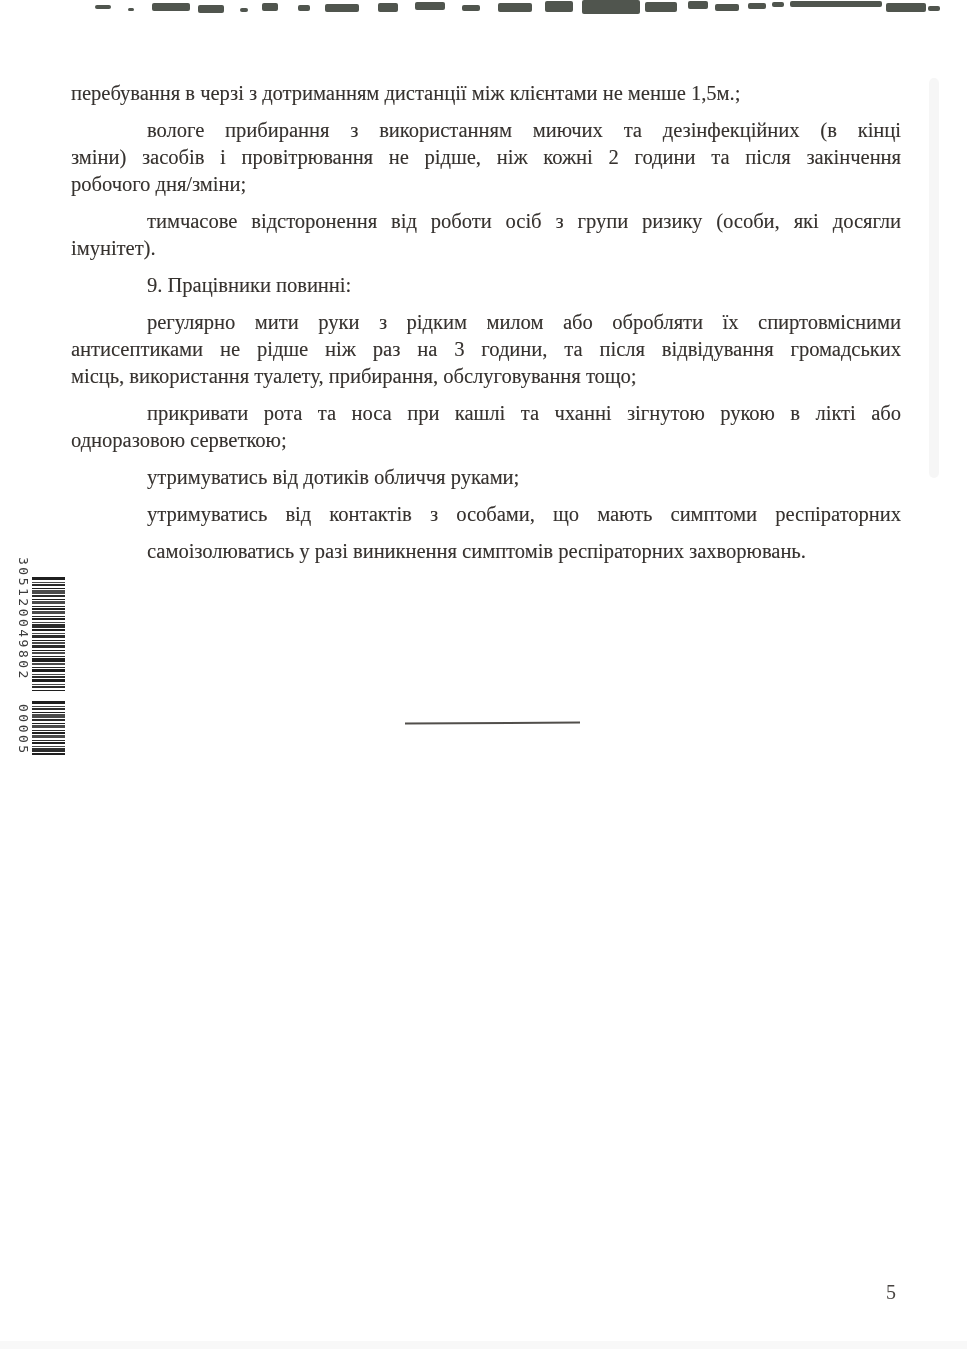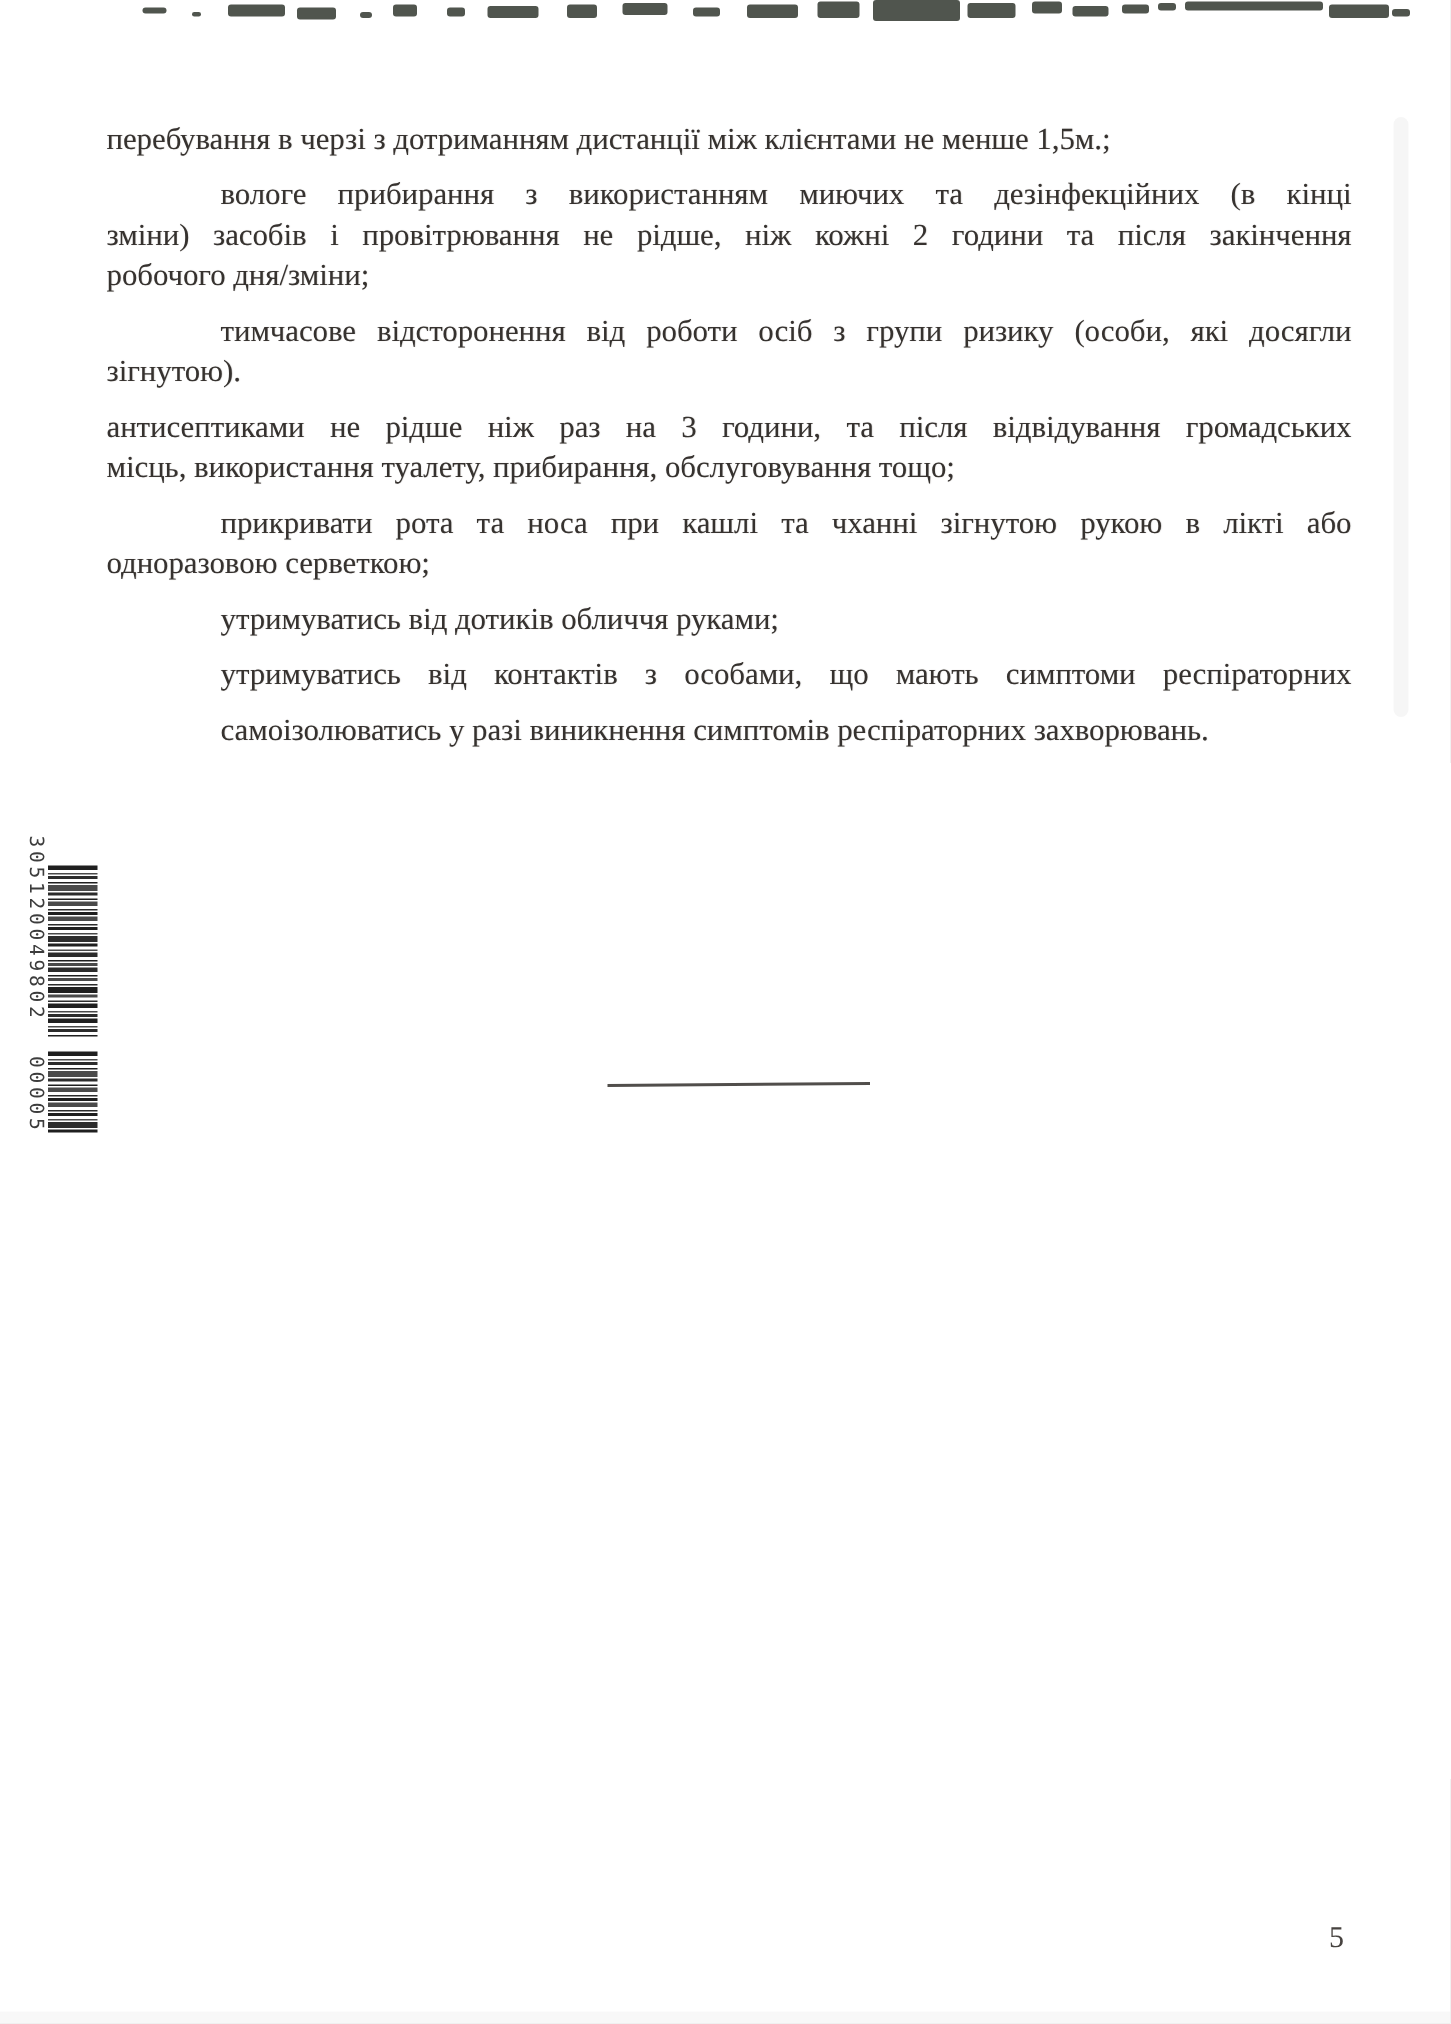--- a/index.html
+++ b/index.html
@@ -83,23 +83,27 @@
       <div class="para">
         <div class="line last">перебування в черзі з дотриманням дистанції між клієнтами не менше 1,5м.;</div>
       </div>
       <div class="para">
         <div class="line j indent">вологе прибирання з використанням миючих та дезінфекційних (в кінці</div>
         <div class="line j">зміни) засобів і провітрювання не рідше, ніж кожні 2 години та після закінчення</div>
         <div class="line last">робочого дня/зміни;</div>
       </div>
       <div class="para">
         <div class="line j indent">тимчасове відсторонення від роботи осіб з групи ризику (особи, які досягли</div>
-        <div class="line last">зігнутою).</div>
+        <div class="line last">імунітет).</div>
       </div>
       <div class="para">
+        <div class="line last indent">9. Працівники повинні:</div>
+      </div>
+      <div class="para">
+        <div class="line j indent">регулярно мити руки з рідким милом або обробляти їх спиртовмісними</div>
         <div class="line j">антисептиками не рідше ніж раз на 3 години, та після відвідування громадських</div>
         <div class="line last">місць, використання туалету, прибирання, обслуговування тощо;</div>
       </div>
       <div class="para">
         <div class="line j indent">прикривати рота та носа при кашлі та чханні зігнутою рукою в лікті або</div>
         <div class="line last">одноразовою серветкою;</div>
       </div>
       <div class="para">
         <div class="line last indent">утримуватись від дотиків обличчя руками;</div>
       </div>

